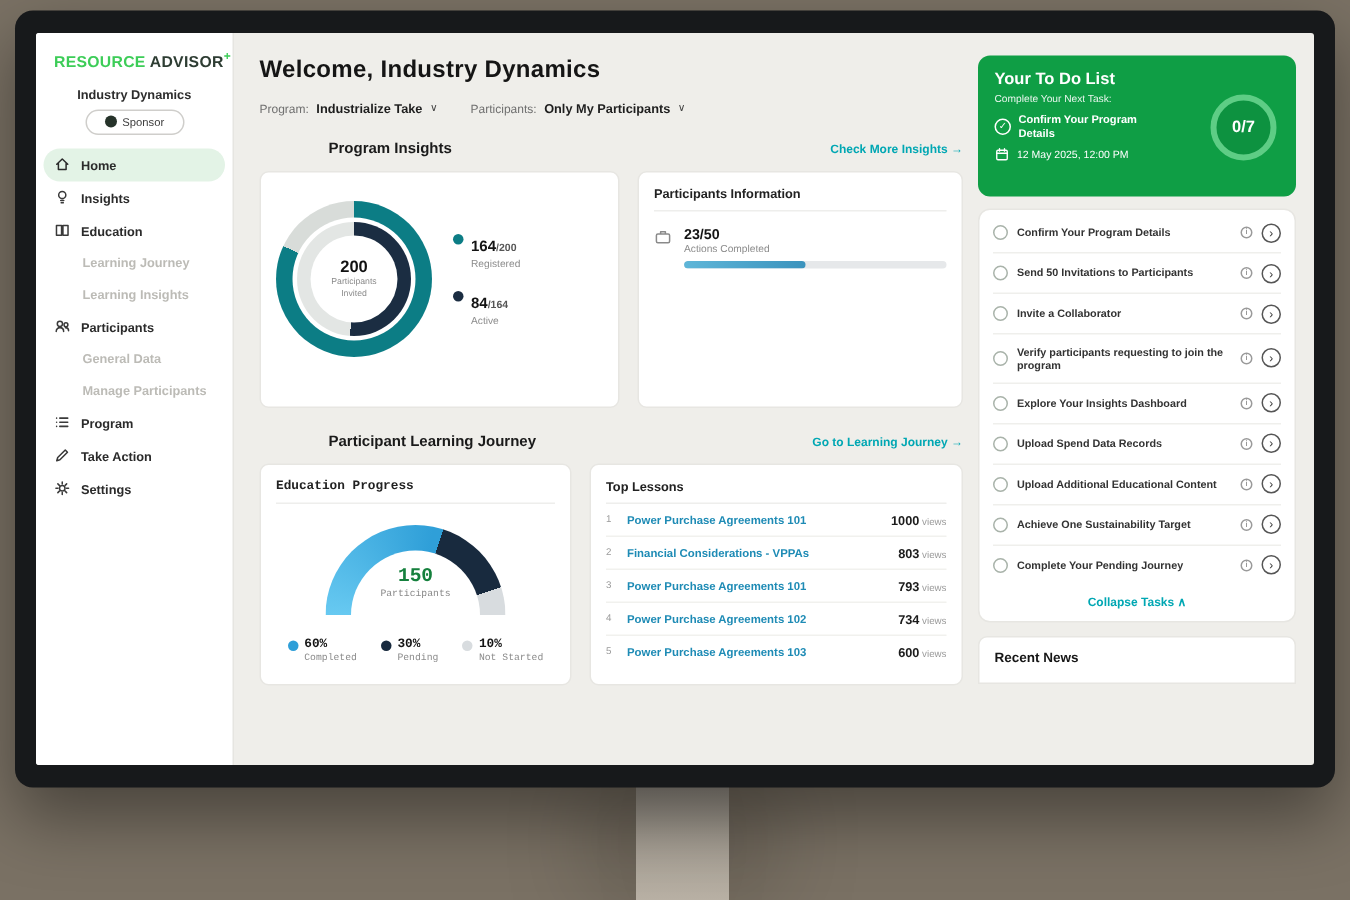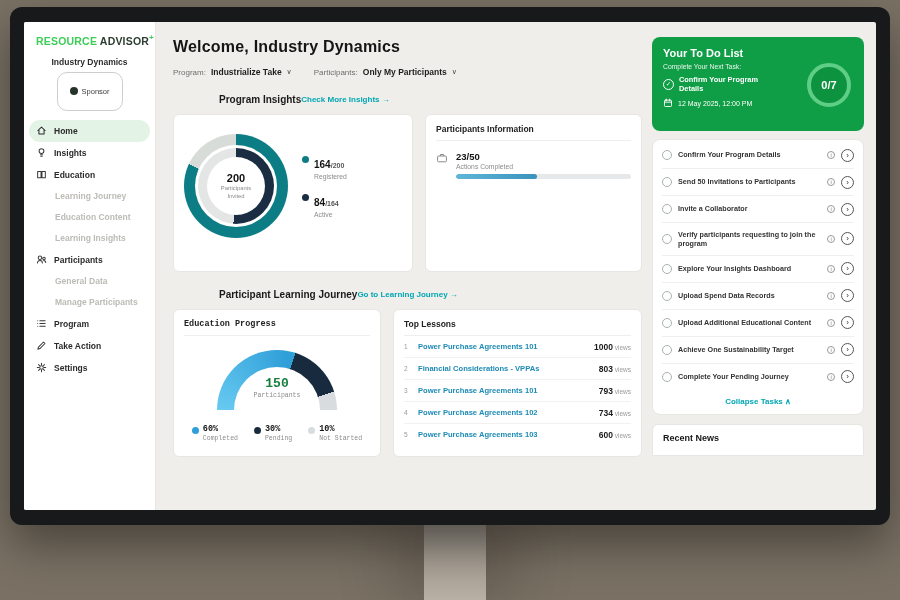--- a/index.html
+++ b/index.html
@@ -24,37 +24,37 @@
     box-shadow:0 20px 45px rgba(0,0,0,.4); }
   .screen { position:relative; width:100%; height:100%; background:#efeeea; border-radius:2px; overflow:hidden; }
 
   
   .sidebar { position:absolute; left:0; top:0; bottom:0; width:132px; background:#fff; border-right:1px solid #e6e5e1; }
   .logo { padding:11px 10px 2px 12px; font-size:10.5px; font-weight:bold; letter-spacing:.2px; white-space:nowrap; }
   .logo .res { color:#3dcd58; }
   .logo .adv { color:#2e3d33; }
   .logo .plus { color:#3dcd58; font-size:8px; vertical-align:super; }
   .org { text-align:center; font-size:8.5px; font-weight:bold; color:#2d2d2d; margin-top:8px; }
-  .sponsor { margin:5px auto 9px; width:66px; border:1px solid #cfcecb; border-radius:10px; padding:14px 0;
+  .sponsor { margin:5px auto 9px; width:66px; border:1px solid #cfcecb; border-radius:10px; padding:3px 0;
     font-size:7.5px; color:#3c3c3c; display:flex; align-items:center; justify-content:center; gap:4px; background:#fff; }
   .sponsor .pdot { width:8px; height:8px; border-radius:50%; background:#26332a; }
   .nav-item { display:flex; align-items:center; gap:7px; padding:5.5px 12px; font-size:8.5px; color:#2b2b2b;
     font-weight:bold; cursor:pointer; white-space:nowrap; }
   .nav-item.sub { padding-left:31px; color:#bcbbb6; }
   .nav-item.active { background:#e3f3e6; border-radius:14px; margin:0 5px; padding-left:7px; }
   .nav-item svg { flex:0 0 auto; }
 
   
   .main { position:absolute; left:132px; top:0; bottom:0; width:496px; padding:13px 10px 0 17px; }
   .welcome { font-size:16px; font-weight:bold; color:#151515; letter-spacing:.2px; margin:3px 0 11px; }
   .filters { display:flex; gap:22px; align-items:center; }
   .filter { display:flex; align-items:center; gap:5px; font-size:8px; color:#6f6f6f; }
   .filter b { font-size:8.5px; color:#1e1e1e; }
   .chev { color:#444; font-size:7px; }
-  .section-head { display:flex; align-items:center; margin-top:17px; margin-bottom:9px;padding-left:46px; }
+  .section-head { display:flex; justify-content:space-between; align-items:center; margin-top:17px; margin-bottom:9px;padding-left:46px; }
   .section-title { font-size:10px; font-weight:bold; color:#1a1a1a; }
   .section-link { font-size:8px; font-weight:bold; color:#00a7b3; cursor:pointer; }
   .cards-row { display:flex; gap:12px; }
   .card { background:#fff; border:1px solid #e7e6e2; border-radius:6px; padding:9px 10px; }
   .card-title { font-size:8.5px; font-weight:bold; color:#222; padding-bottom:6px; border-bottom:1px solid #eeeeec; }
 
   
   .card-invited { width:240px; height:158px; }
   .invited-body { display:flex; align-items:center; gap:14px; padding-top:10px; }
   .donut { position:relative; width:104px; height:104px; border-radius:50%;
@@ -168,23 +168,20 @@
         <div class="nav-item">
           <svg width="11" height="11" viewBox="0 0 12 12" fill="none" stroke="#3a3a3a" stroke-width="1.1" stroke-linejoin="round">
               <path d="M1.8 2.6 H5.5 V9.6 H1.8 Z M6.5 2.6 H10.2 V9.6 H6.5 Z"></path>
             </svg>
           <span>Education</span>
         </div>
         <div class="nav-item sub">
           <span>Learning Journey</span>
         </div>
         <div class="nav-item sub">
-          <span>Education Content</span>
-        </div>
-        <div class="nav-item sub">
           <span>Learning Insights</span>
         </div>
         <div class="nav-item">
           <svg width="11" height="11" viewBox="0 0 12 12" fill="none" stroke="#3a3a3a" stroke-width="1.1" stroke-linecap="round">
               <circle cx="4.3" cy="4.2" r="1.9"></circle>
               <path d="M1.6 9.8 C1.6 7.9 3 7 4.3 7 C5.6 7 7 7.9 7 9.8"></path>
               <circle cx="8.7" cy="4.9" r="1.4"></circle>
               <path d="M8.3 7 C9.6 7 10.6 7.9 10.6 9.3"></path>
             </svg>
           <span>Participants</span>

